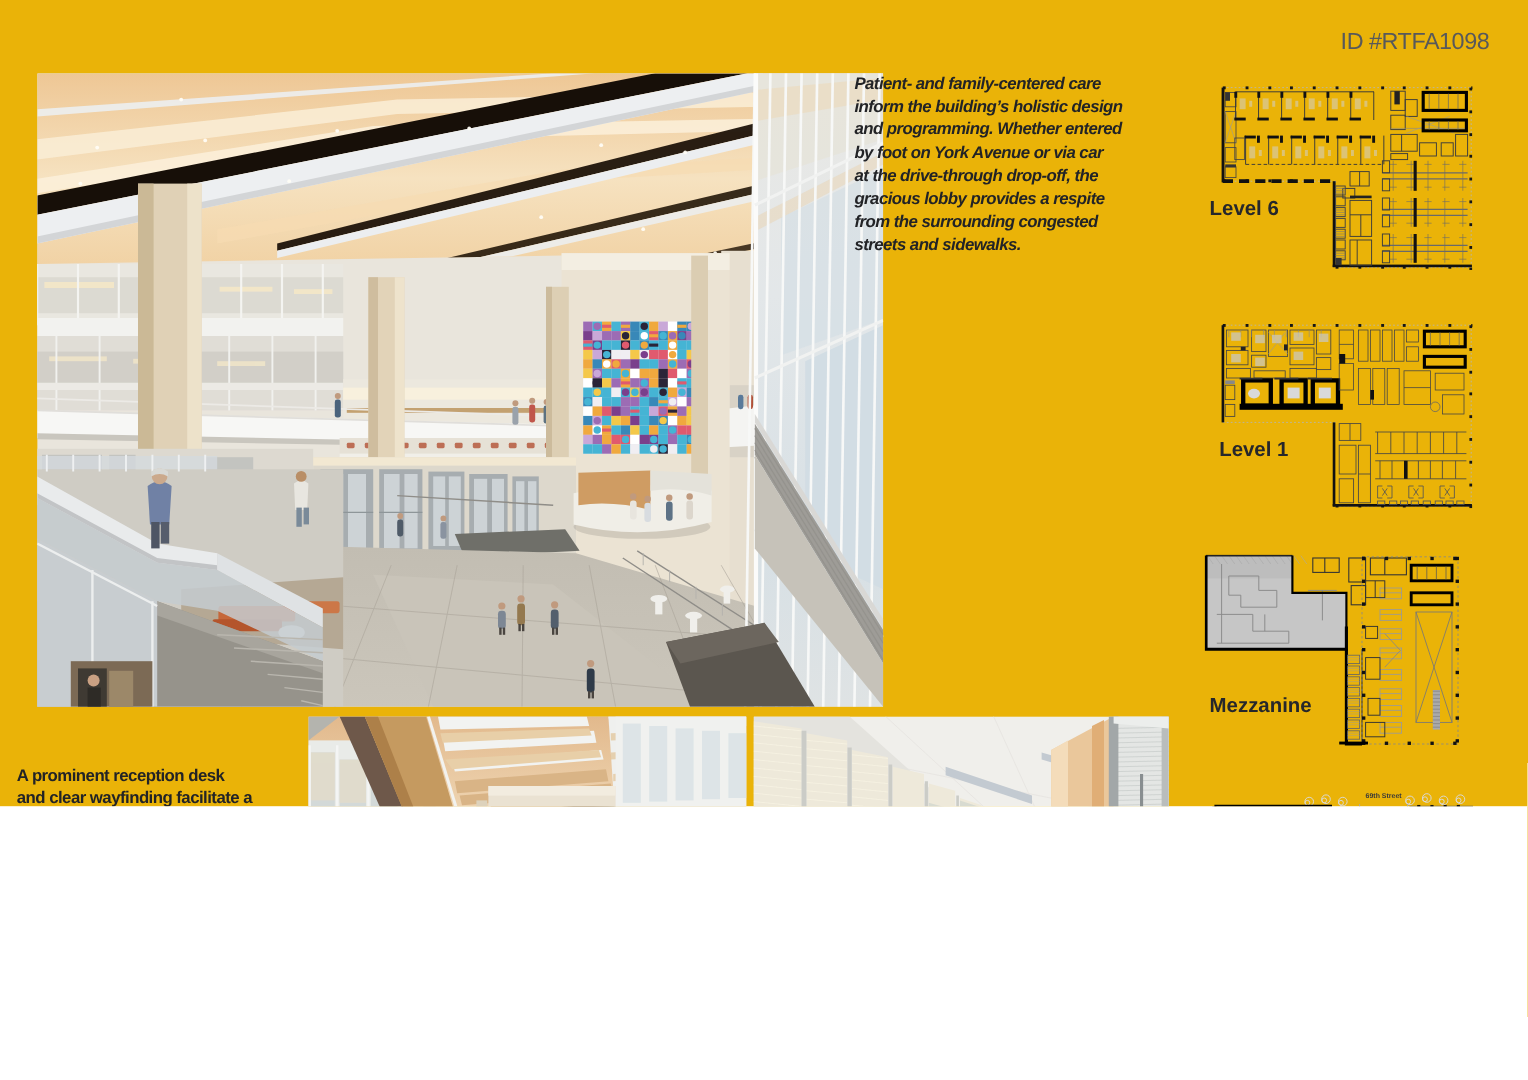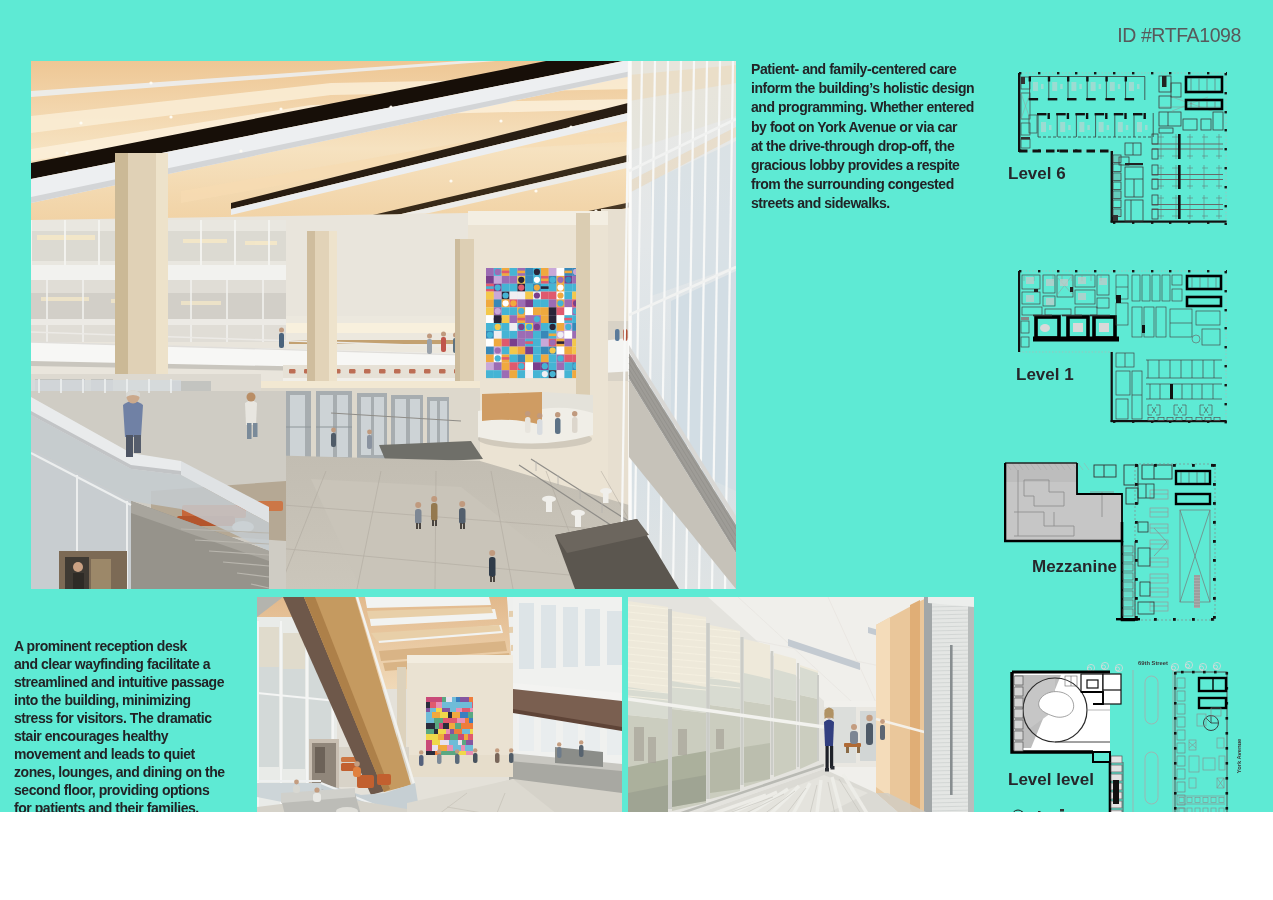--- a/index.html
+++ b/index.html
@@ -1,16 +1,16 @@
 <!DOCTYPE html>
 <html><head>
 <meta charset="utf-8">
 <style>
 html,body { margin:0; padding:0; background:#ffffff; }
-.page { position:relative; width:1273px; height:812px; background:#5eead4;
+.page { position:relative; width:1273px; height:672px; background:#eab308;
   font-family:"Liberation Sans",sans-serif; overflow:hidden; }
 .abs { position:absolute; }
 .para { font-size:14px; line-height:19.2px; font-weight:700; color:#222326; letter-spacing:-0.45px; }
 .planlabel { font-size:17px; font-weight:700; color:#26272b; }
 </style>
 </head>
 <body>
 <div class="page">
 
 <div class="abs" style="right:32px; top:24px; font-size:19.5px; letter-spacing:-0.4px; color:#58595b;">ID&nbsp;#RTFA1098</div>
@@ -633,21 +633,21 @@
 <ellipse cx="518" cy="438" rx="7" ry="3.2"></ellipse>
 <rect x="515" y="438" width="6" height="13"></rect>
 <ellipse cx="547" cy="452" rx="7" ry="3.2"></ellipse>
 <rect x="544" y="452" width="6" height="14"></rect>
 <ellipse cx="575" cy="430" rx="6" ry="3"></ellipse>
 <rect x="572" y="430" width="5.5" height="12"></rect>
 </g>
 </svg>
 </div>
 
-<div class="abs para" style="left:751px; top:60px; width:240px;">
+<div class="abs para" style="left:712px; top:60px; width:240px;font-style:italic;">
 Patient- and family-centered care<br>inform the building’s holistic design<br>and programming. Whether entered<br>by foot on York Avenue or via car<br>at the drive-through drop-off, the<br>gracious lobby provides a respite<br>from the surrounding congested<br>streets and sidewalks.
 </div>
 
 
 <div class="abs" style="left:1012px; top:67px;">
 <svg width="215" height="158" viewBox="0 0 215 158" xmlns="http://www.w3.org/2000/svg">
 
 <g stroke="#b5b5b5" stroke-width="0.7" stroke-dasharray="1.5,1.8" fill="none">
 <line x1="7" y1="6" x2="214" y2="6"></line>
 <line x1="214" y1="6" x2="214" y2="156"></line>
@@ -1284,21 +1284,21 @@
 <rect x="134" y="60" width="10" height="10"></rect>
 <rect x="134" y="86" width="12" height="18"></rect>
 <rect x="136" y="120" width="10" height="14"></rect>
 <rect x="134" y="140" width="16" height="12"></rect>
 </g>
 
 <rect x="112" y="156" width="24" height="2.4" fill="#000"></rect>
 </svg>
 </div>
 
-<div class="abs planlabel" style="left:1008px; top:557px;margin-left:24px;">Mezzanine</div>
+<div class="abs planlabel" style="left:1008px; top:578px;">Mezzanine</div>
 
 <div class="abs" style="left:1005px; top:652px;">
 <svg width="245" height="190" viewBox="0 0 245 190" xmlns="http://www.w3.org/2000/svg">
 
 <text x="148" y="13" font-family="Liberation Sans,sans-serif" font-size="5.8" font-weight="700" fill="#3a3a3a" text-anchor="middle">69th Street</text>
 
 <text x="148" y="186" font-family="Liberation Sans,sans-serif" font-size="5.8" font-weight="700" fill="#3a3a3a" text-anchor="middle">68th Street</text>
 
 <text x="236" y="104" font-family="Liberation Sans,sans-serif" font-size="5.8" font-weight="700" fill="#3a3a3a" text-anchor="middle" transform="rotate(-90 236 104)">York Avenue</text>
 

